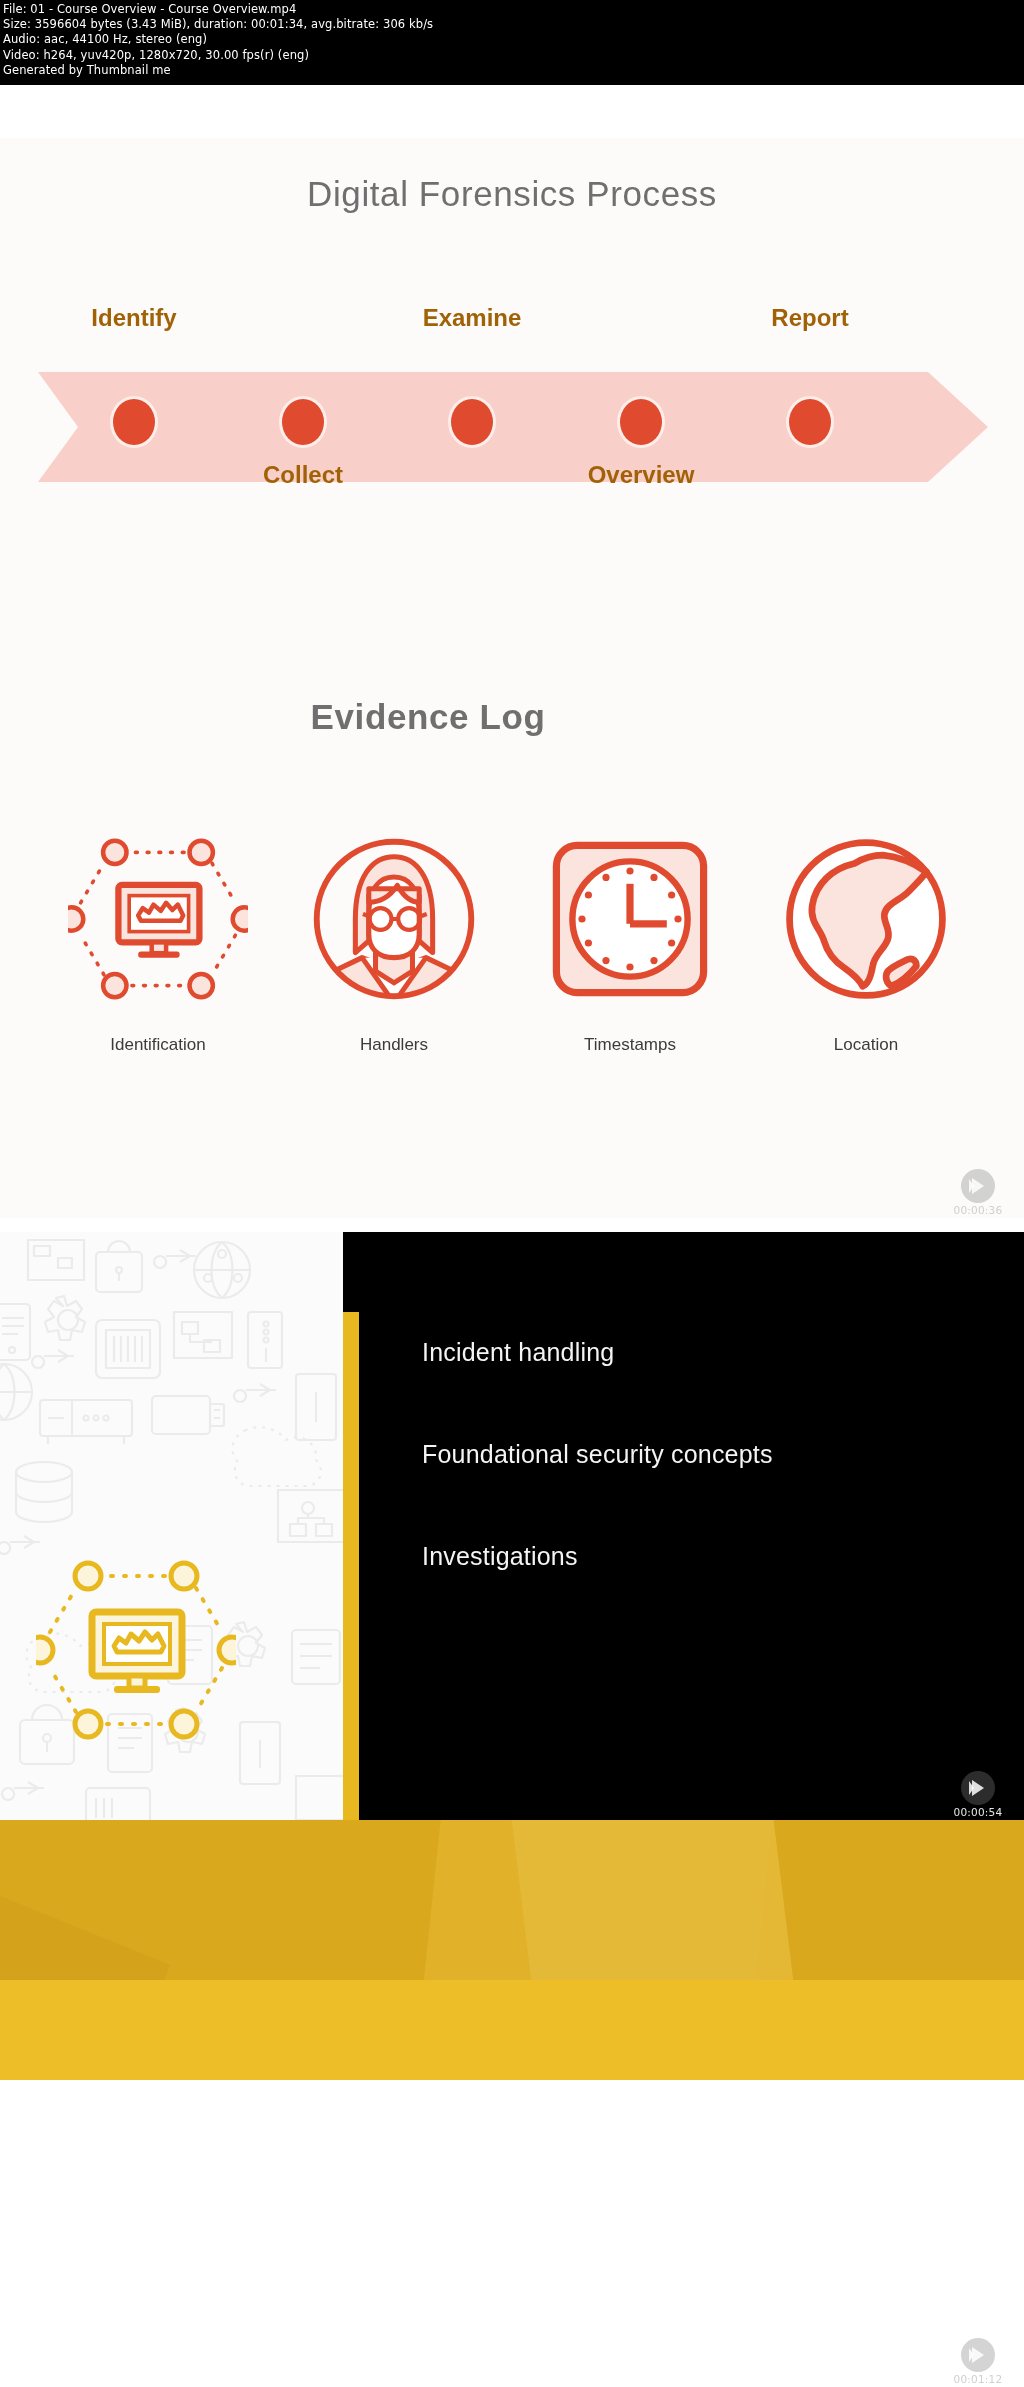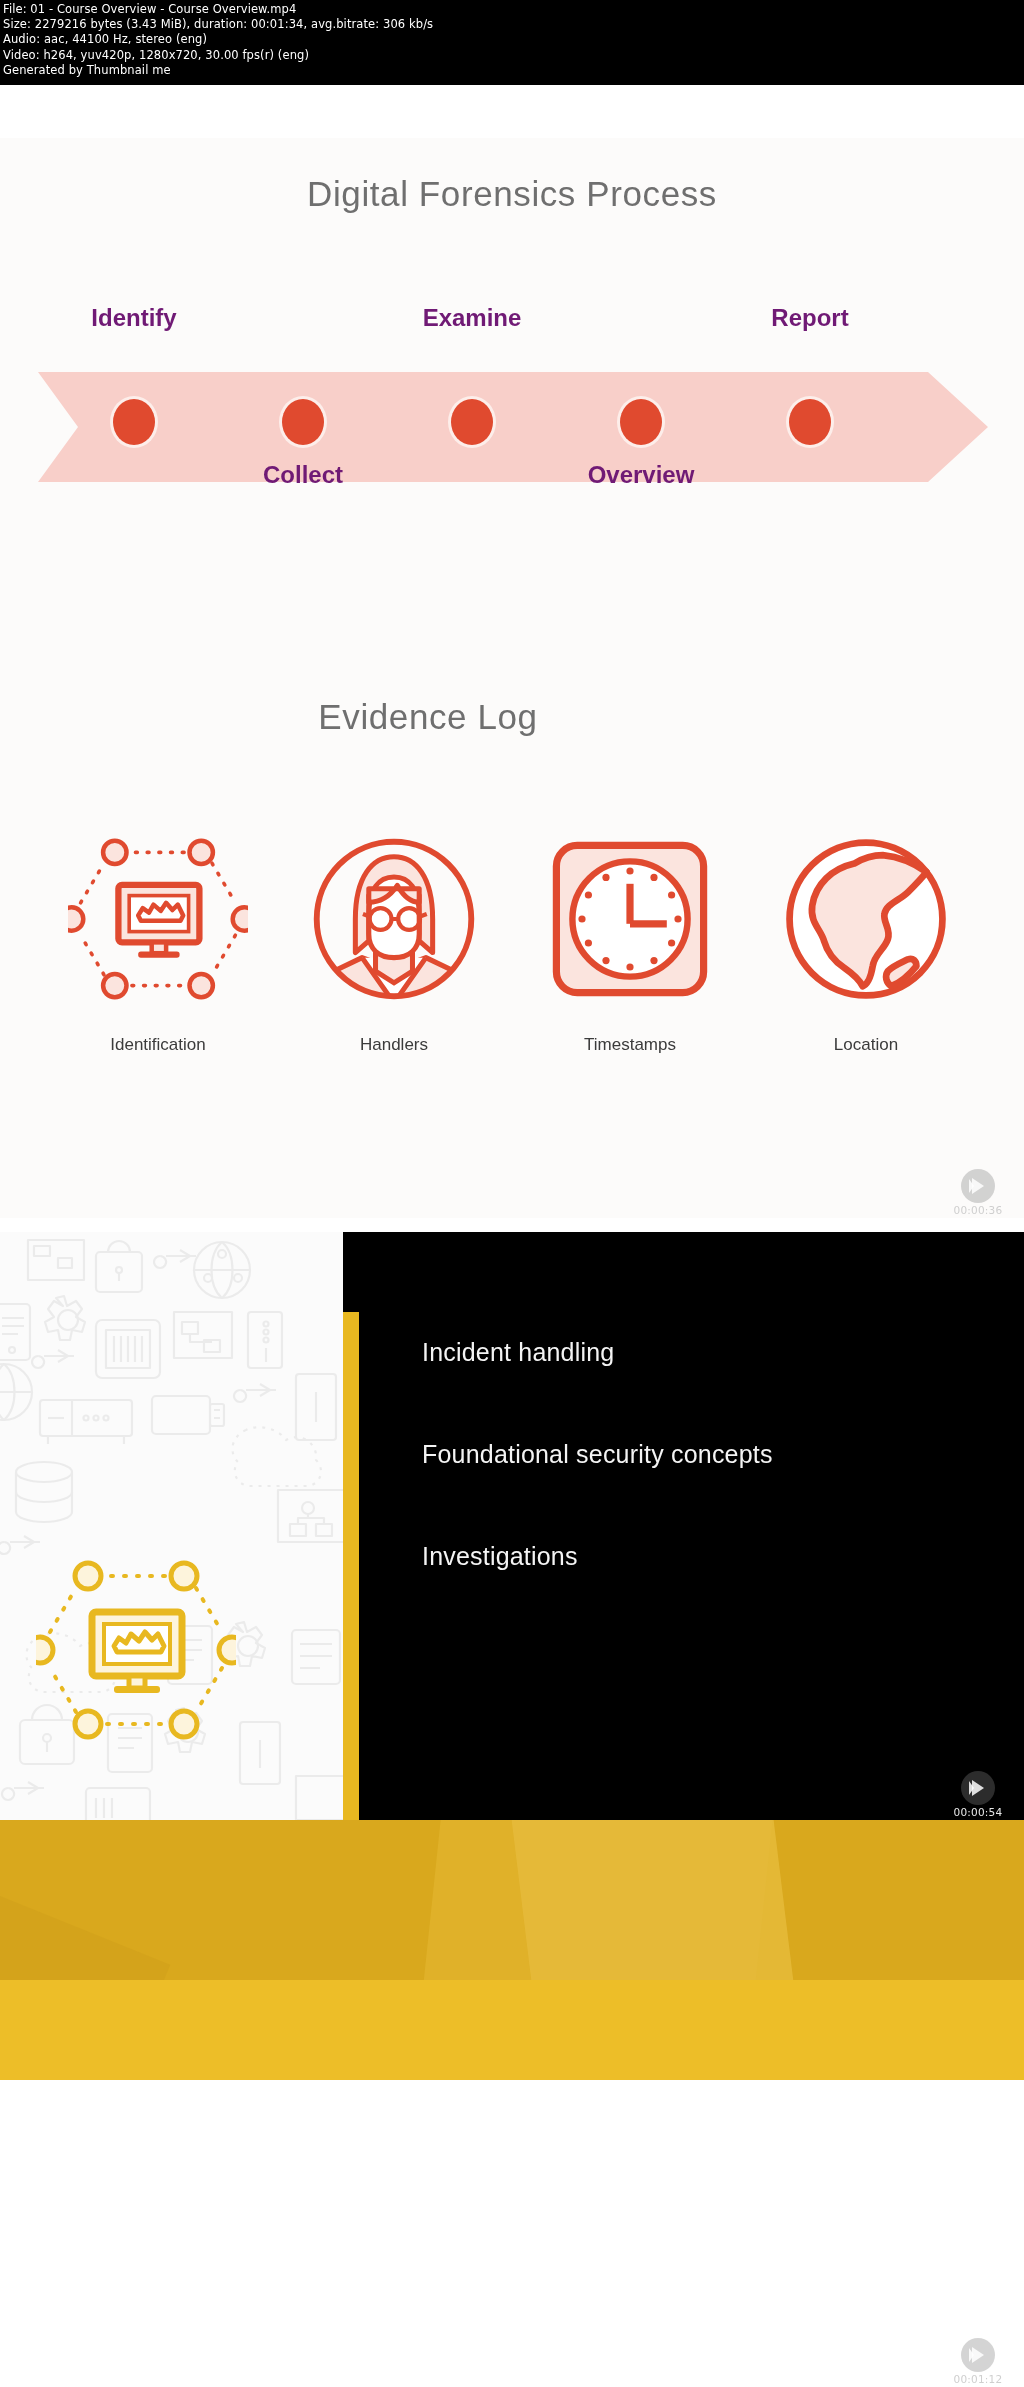--- a/index.html
+++ b/index.html
@@ -104,36 +104,36 @@
     width: 42px; height: 46px;
     border-radius: 50%;
     background: #e04a2f;
     box-shadow: 0 0 0 3px #fdeeea;
     top: 261px;
   }
   .step-label {
     position: absolute;
     font-size: 24px;
     font-weight: 700;
-    color: #701a75;
+    color: #a16207;
     text-align: center;
     width: 220px;
   }
   .lbl-top { top: 166px; }
   .lbl-bot { top: 323px; }
 
   
   #slide2 { top: 658px; height: 560px; background: #fcfbfa; }
   .s2-title {
     position: absolute;
     left: 0; top: 39px;
     width: 856px;
     text-align: center;
     font-size: 35px;
-    font-weight: 400;
+    font-weight: 700;
     color: #6f6f6f;
     letter-spacing: 0.6px;
   }
   .evi-row {
     position: absolute;
     left: 40px; top: 155px;
     width: 944px; height: 270px;
     display: flex;
     justify-content: space-between;
   }
@@ -231,21 +231,21 @@
   
   #slide5 { top: 2080px; height: 307px; background: #ffffff; }
 </style>
 </head>
 <body>
 
 <div id="sheet">
 
   <div class="infobar">
     <div>File: 01 - Course Overview - Course Overview.mp4</div>
-    <div>Size: 2279216 bytes (3.43 MiB), duration: 00:01:34, avg.bitrate: 306 kb/s</div>
+    <div>Size: 3596604 bytes (3.43 MiB), duration: 00:01:34, avg.bitrate: 306 kb/s</div>
     <div>Audio: aac, 44100 Hz, stereo (eng)</div>
     <div>Video: h264, yuv420p, 1280x720, 30.00 fps(r) (eng)</div>
     <div>Generated by Thumbnail me</div>
   </div>
 
   <div class="thumb" id="slide1">
 
     <div class="s1-title">Digital Forensics Process</div>
 
     <svg class="chevron" viewBox="0 0 950 110">

